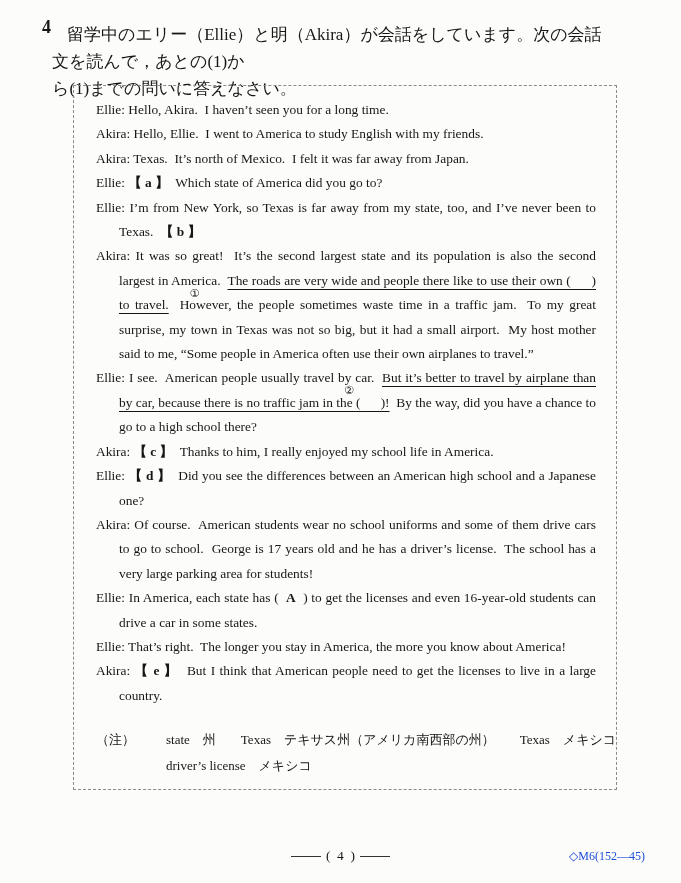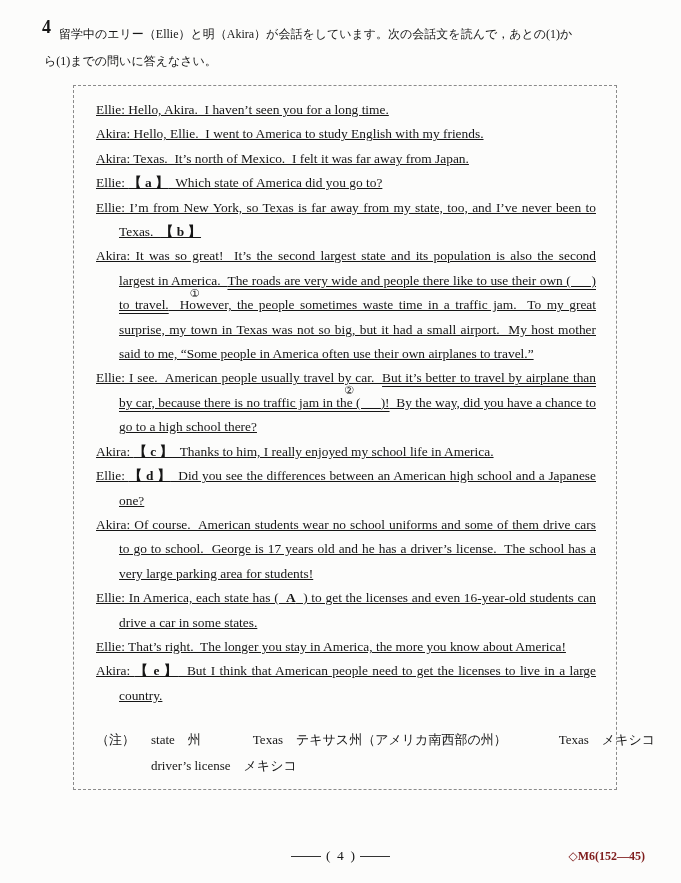--- a/index.html
+++ b/index.html
@@ -17,45 +17,44 @@
   }
   .q-number {
     position: absolute;
     left: 42px;
     top: 17px;
     font-size: 18px;
     font-weight: bold;
   }
   .instructions {
     position: absolute;
-    left: 44px;
+    left: 52px;
     top: 21px;
     width: 562px;
-    font-size: 12px;
+    font-size: 17px;
     line-height: 27px;
   }
   .instructions .l1 { text-indent: 15px; }
   .dialogue-box {
     position: absolute;
     left: 73px;
     top: 85px;
     width: 544px;
     height: 705px;
     box-sizing: border-box;
     border: 1px dashed #8a8a8a;
     padding: 12px 20px 0 22px;
   }
   .turn {
     margin: 0;
     padding-left: 23px;
     text-indent: -23px;
     text-align: justify;
     font-size: 13.4px;
     line-height: 24.4px;
-    text-decoration: underline;
   }
   .seg { }
   .seg.b { font-weight: bold; }
   .seg.u {
     position: relative;
     text-decoration: underline;
     text-underline-offset: 4px;
     text-decoration-thickness: 1px;
   }
   .circ {
@@ -67,21 +66,21 @@
     text-decoration: none;
   }
   .notes {
     margin-top: 19px;
     display: flex;
     font-size: 13px;
     line-height: 25.5px;
   }
   .note-label { flex: 0 0 auto; }
   .notes-lines { margin-left: 16px; }
-  .note-row { display: flex; column-gap: 52px; flex-wrap: nowrap; }
+  .note-row { display: flex; column-gap: 25px; flex-wrap: nowrap; margin-left: 15px; }
   .note-item { white-space: nowrap; }
   .footer-page {
     position: absolute;
     top: 847px;
     left: 0;
     right: 0;
     display: flex;
     justify-content: center;
     align-items: center;
     gap: 5px;
@@ -92,22 +91,21 @@
     display: inline-block;
     width: 30px;
     height: 0;
     border-top: 1.2px solid #333;
   }
   .doc-code {
     position: absolute;
     top: 849px;
     right: 36px;
     font-size: 12px;
-    color: #7f1d1d;
-    font-weight: bold;
+    color: #1d4ed8;
   }
 </style>
 </head>
 <body>
 
 <div class="q-number">4</div>
 
 <div class="instructions">
   <div class="l1">留学中のエリー（Ellie）と明（Akira）が会話をしています。次の会話文を読んで，あとの(1)か</div>
   <div class="l2">ら(1)までの問いに答えなさい。</div>

